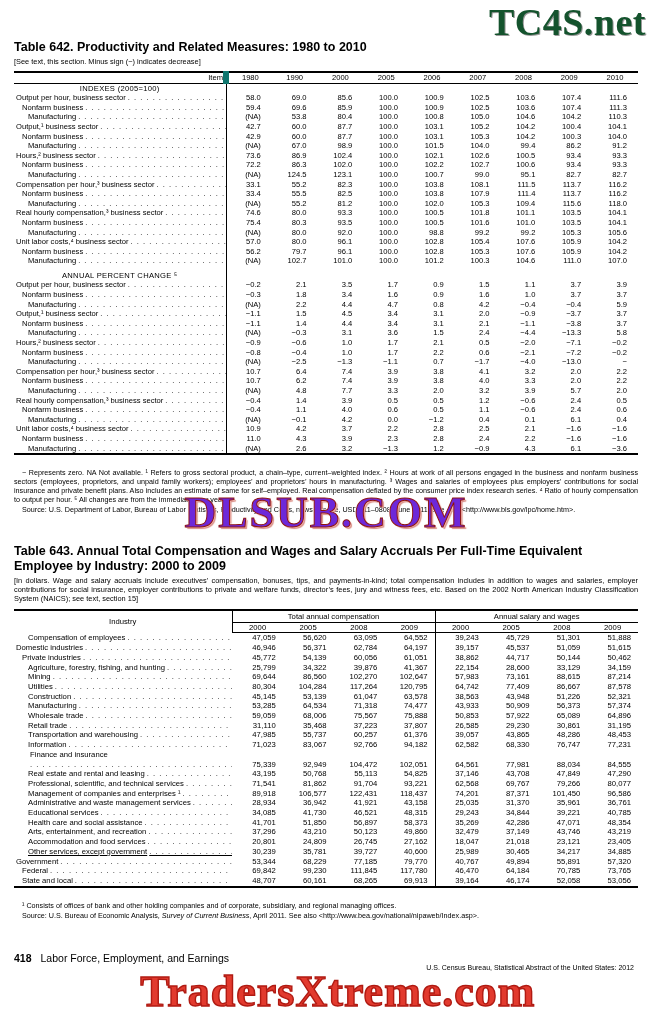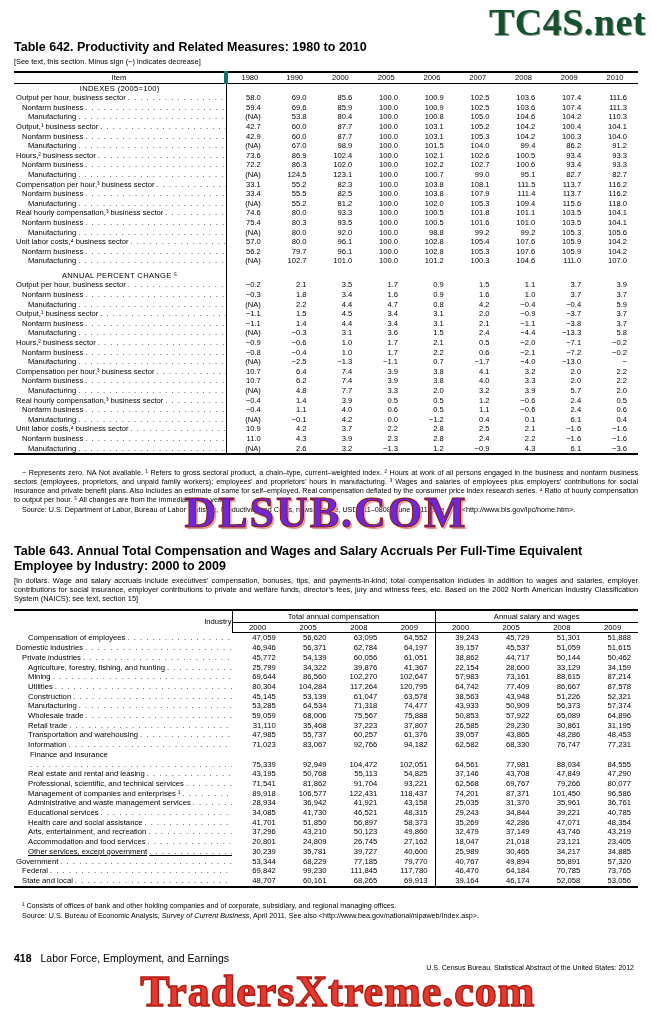--- a/index.html
+++ b/index.html
@@ -20,25 +20,25 @@
   .bracket { font-size:7.4px; line-height:1.25; margin:2px 0 5px 0; text-align:justify; }
   .t643-sec { margin-top:30px; }
 
   
   table.stat { width:100%; border-collapse:collapse; table-layout:fixed;
                border-top:2px solid #000; border-bottom:2px solid #000; }
   table.stat th { font-weight:normal; text-align:center; }
   table.stat thead tr:last-child th { border-bottom:1px solid #000; }
   .t642 { font-size:7.6px; }
   .t642 th, .t642 td { padding:0; line-height:9.6px; vertical-align:bottom; }
-  .t642 th.ih { width:212px; border-right:4px solid #0f766e; }
+  .t642 th.ih { width:212px; border-right:6px solid #0f766e;text-align:right; }
   .t642 td.val { text-align:right; padding-right:11px; }
   .t643 { font-size:7.7px; }
   .t643 th, .t643 td { padding:0; line-height:9.7px; vertical-align:bottom; }
-  .t643 th.ih { width:218px; vertical-align:middle; border-right:1px solid #000;text-align:right; }
+  .t643 th.ih { width:218px; vertical-align:middle; border-right:1px solid #000; }
   .t643 th.gh { border-bottom:1px solid #000; line-height:11px; }
   .t643 td.val { text-align:right; padding-right:7px; }
   .vfirst { border-left:1px solid #000; }
 
   .sechead { text-align:center; letter-spacing:0.3px; }
   tr.gap td { padding-top:5px; }
 
   .lbl-wrap { display:flex; overflow:hidden; white-space:nowrap; align-items:baseline; }
   .lbl { flex:0 0 auto; }
   .dots { flex:1 1 auto; overflow:hidden; margin-left:2px; }

